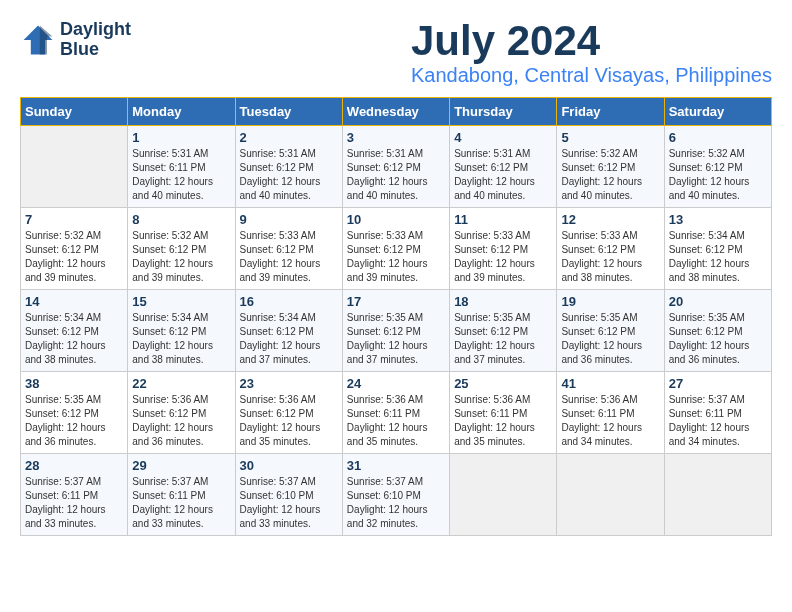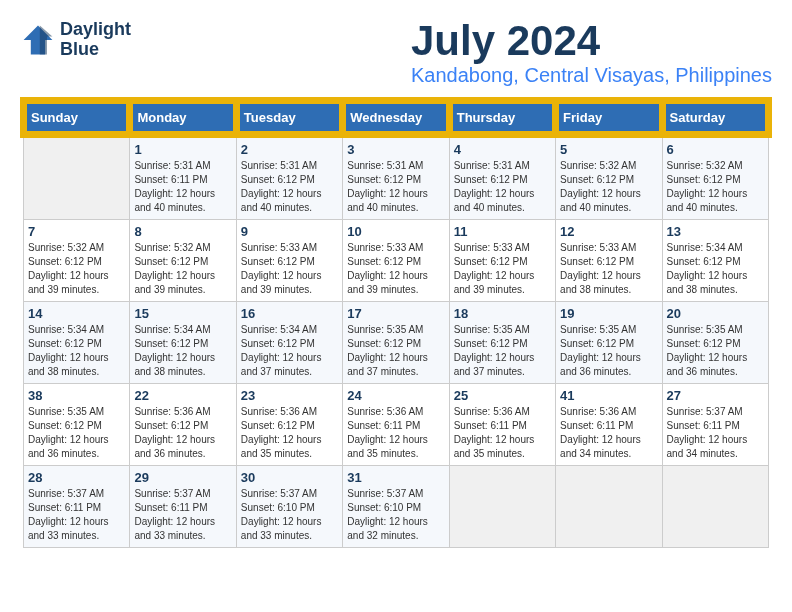--- a/index.html
+++ b/index.html
@@ -50,21 +50,21 @@
       border-collapse: collapse;
       font-size: 11px;
     }
     thead th {
       background-color: #2e6db4;
       color: #fff;
       padding: 6px 4px;
       text-align: left;
       font-size: 13px;
       font-weight: bold;
-      border: 7px solid #eab308;
+      border: 1px solid #eab308;
     }
     tbody td {
       border: 1px solid #ccc;
       vertical-align: top;
       padding: 4px;
       height: 80px;
       width: calc(100% / 7);
     }
     .day-number {
       font-size: 13px;

